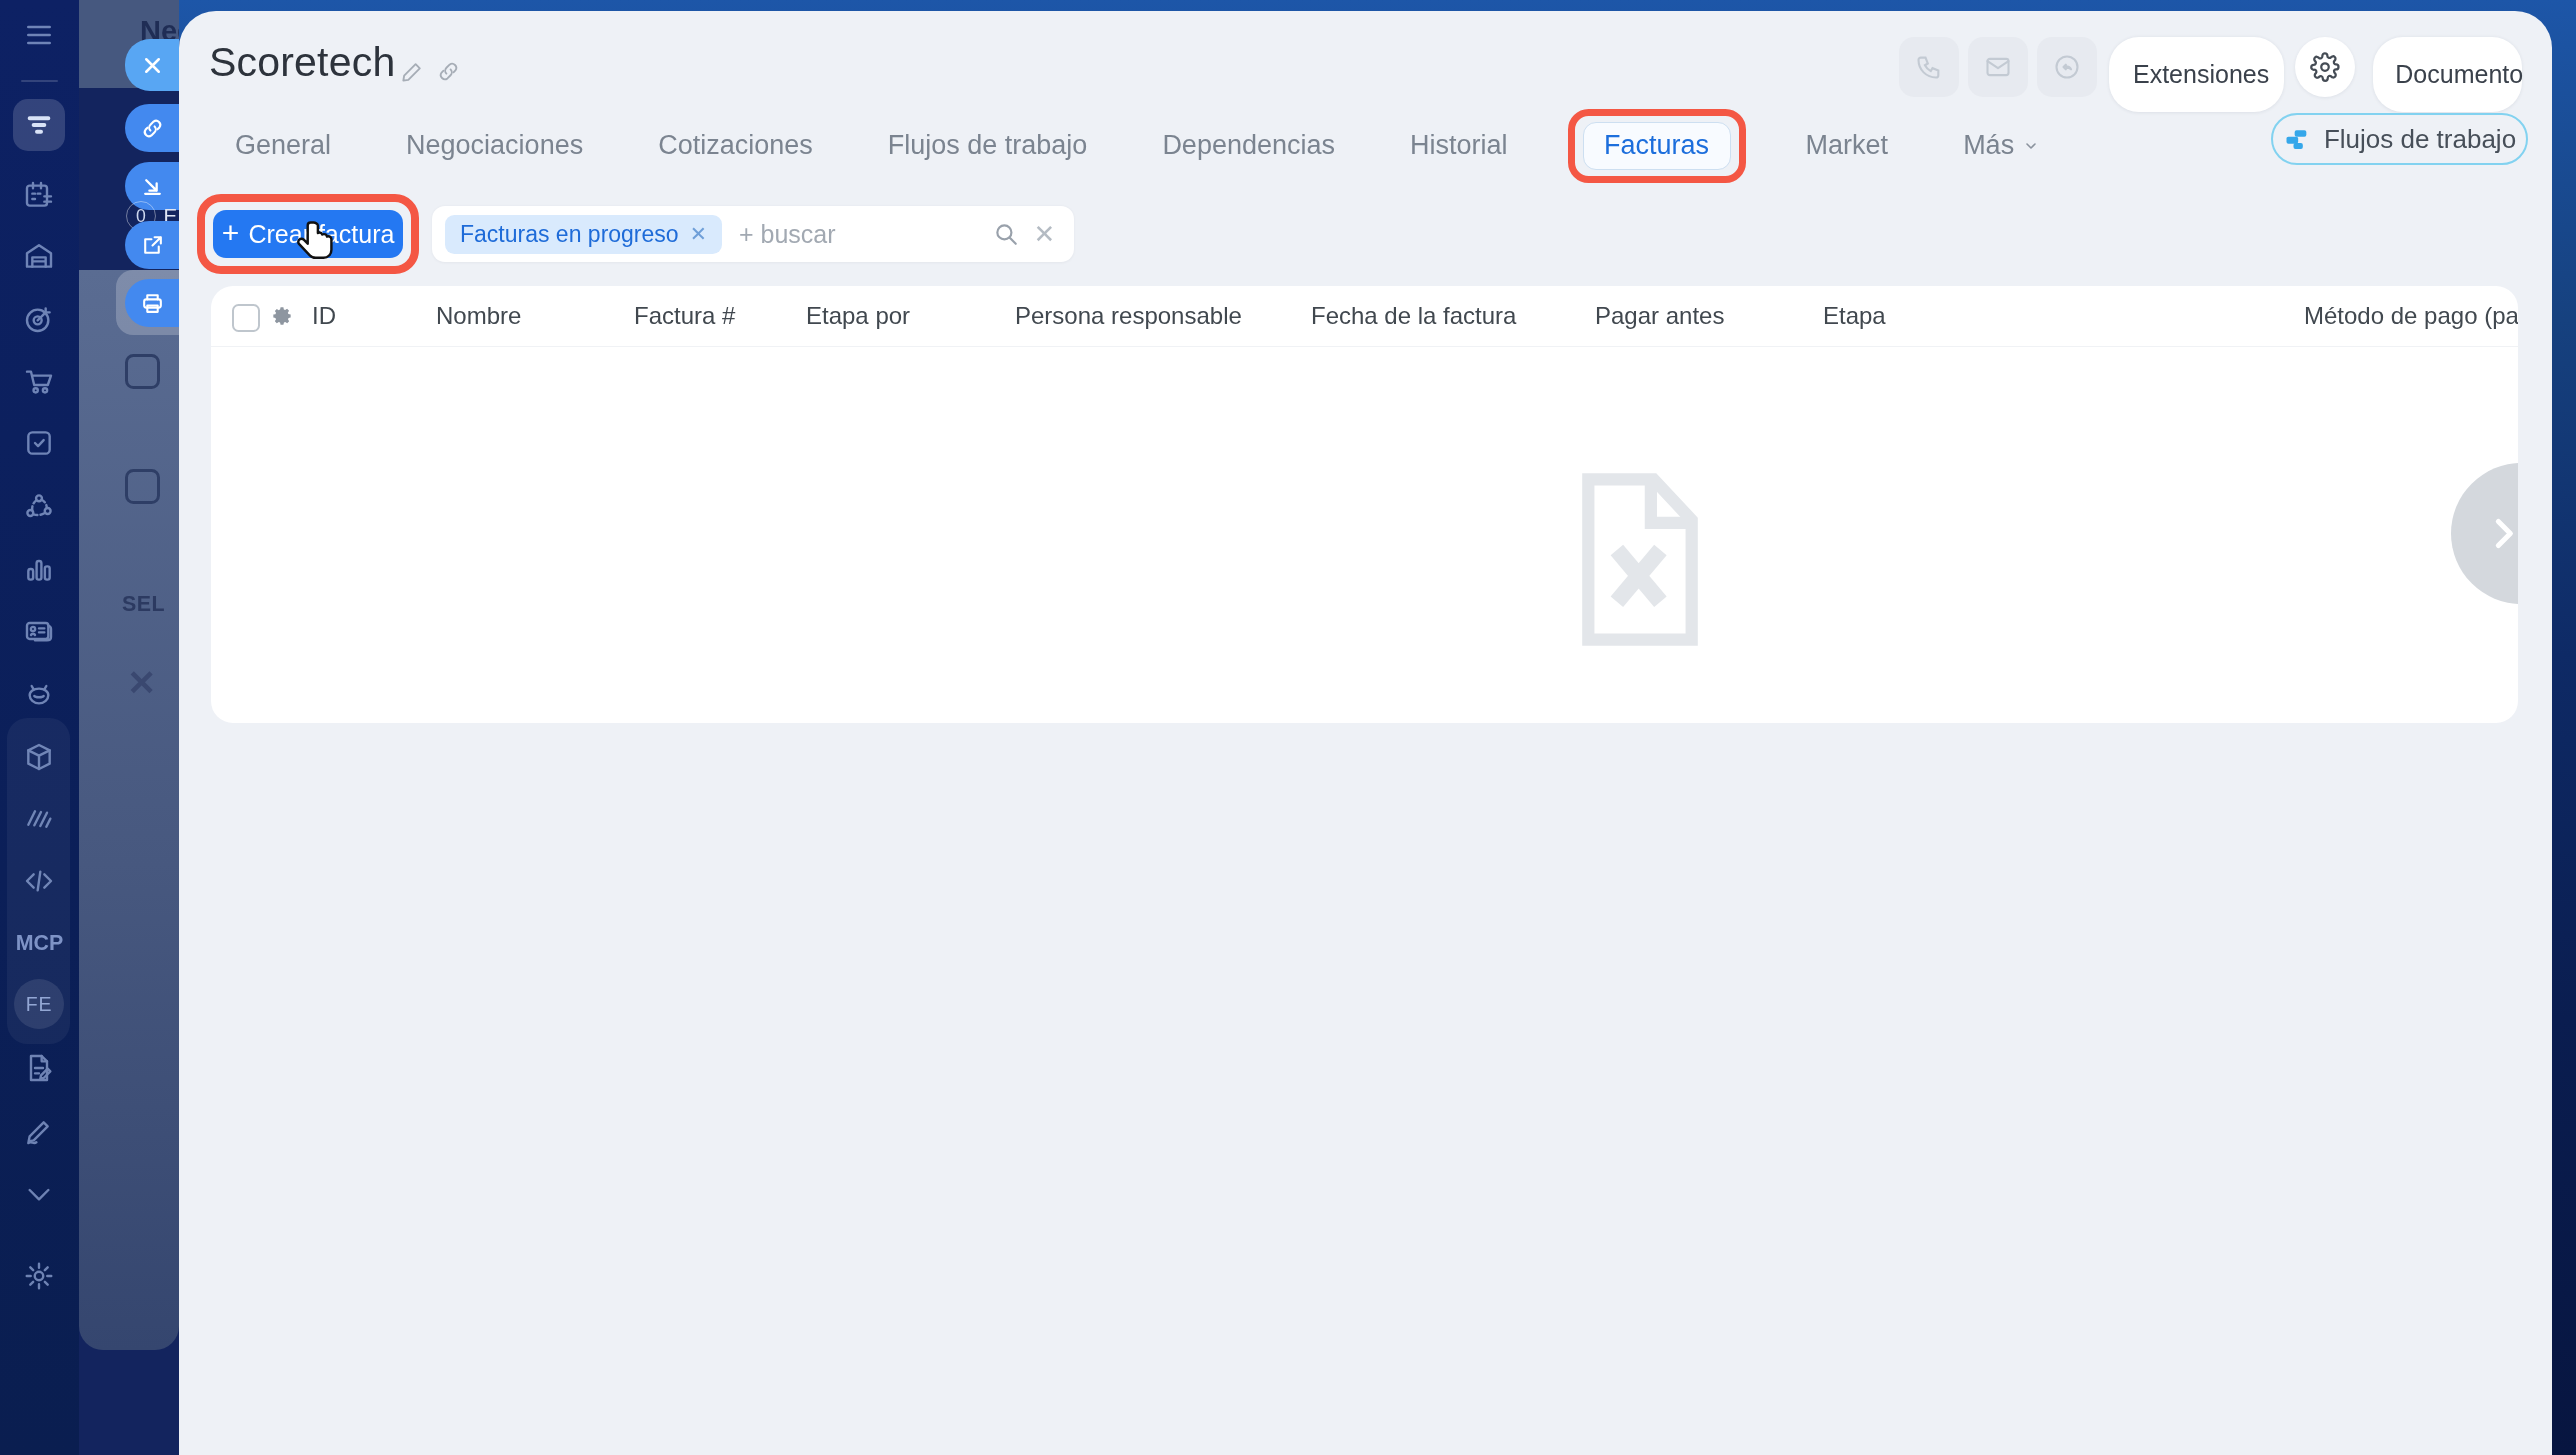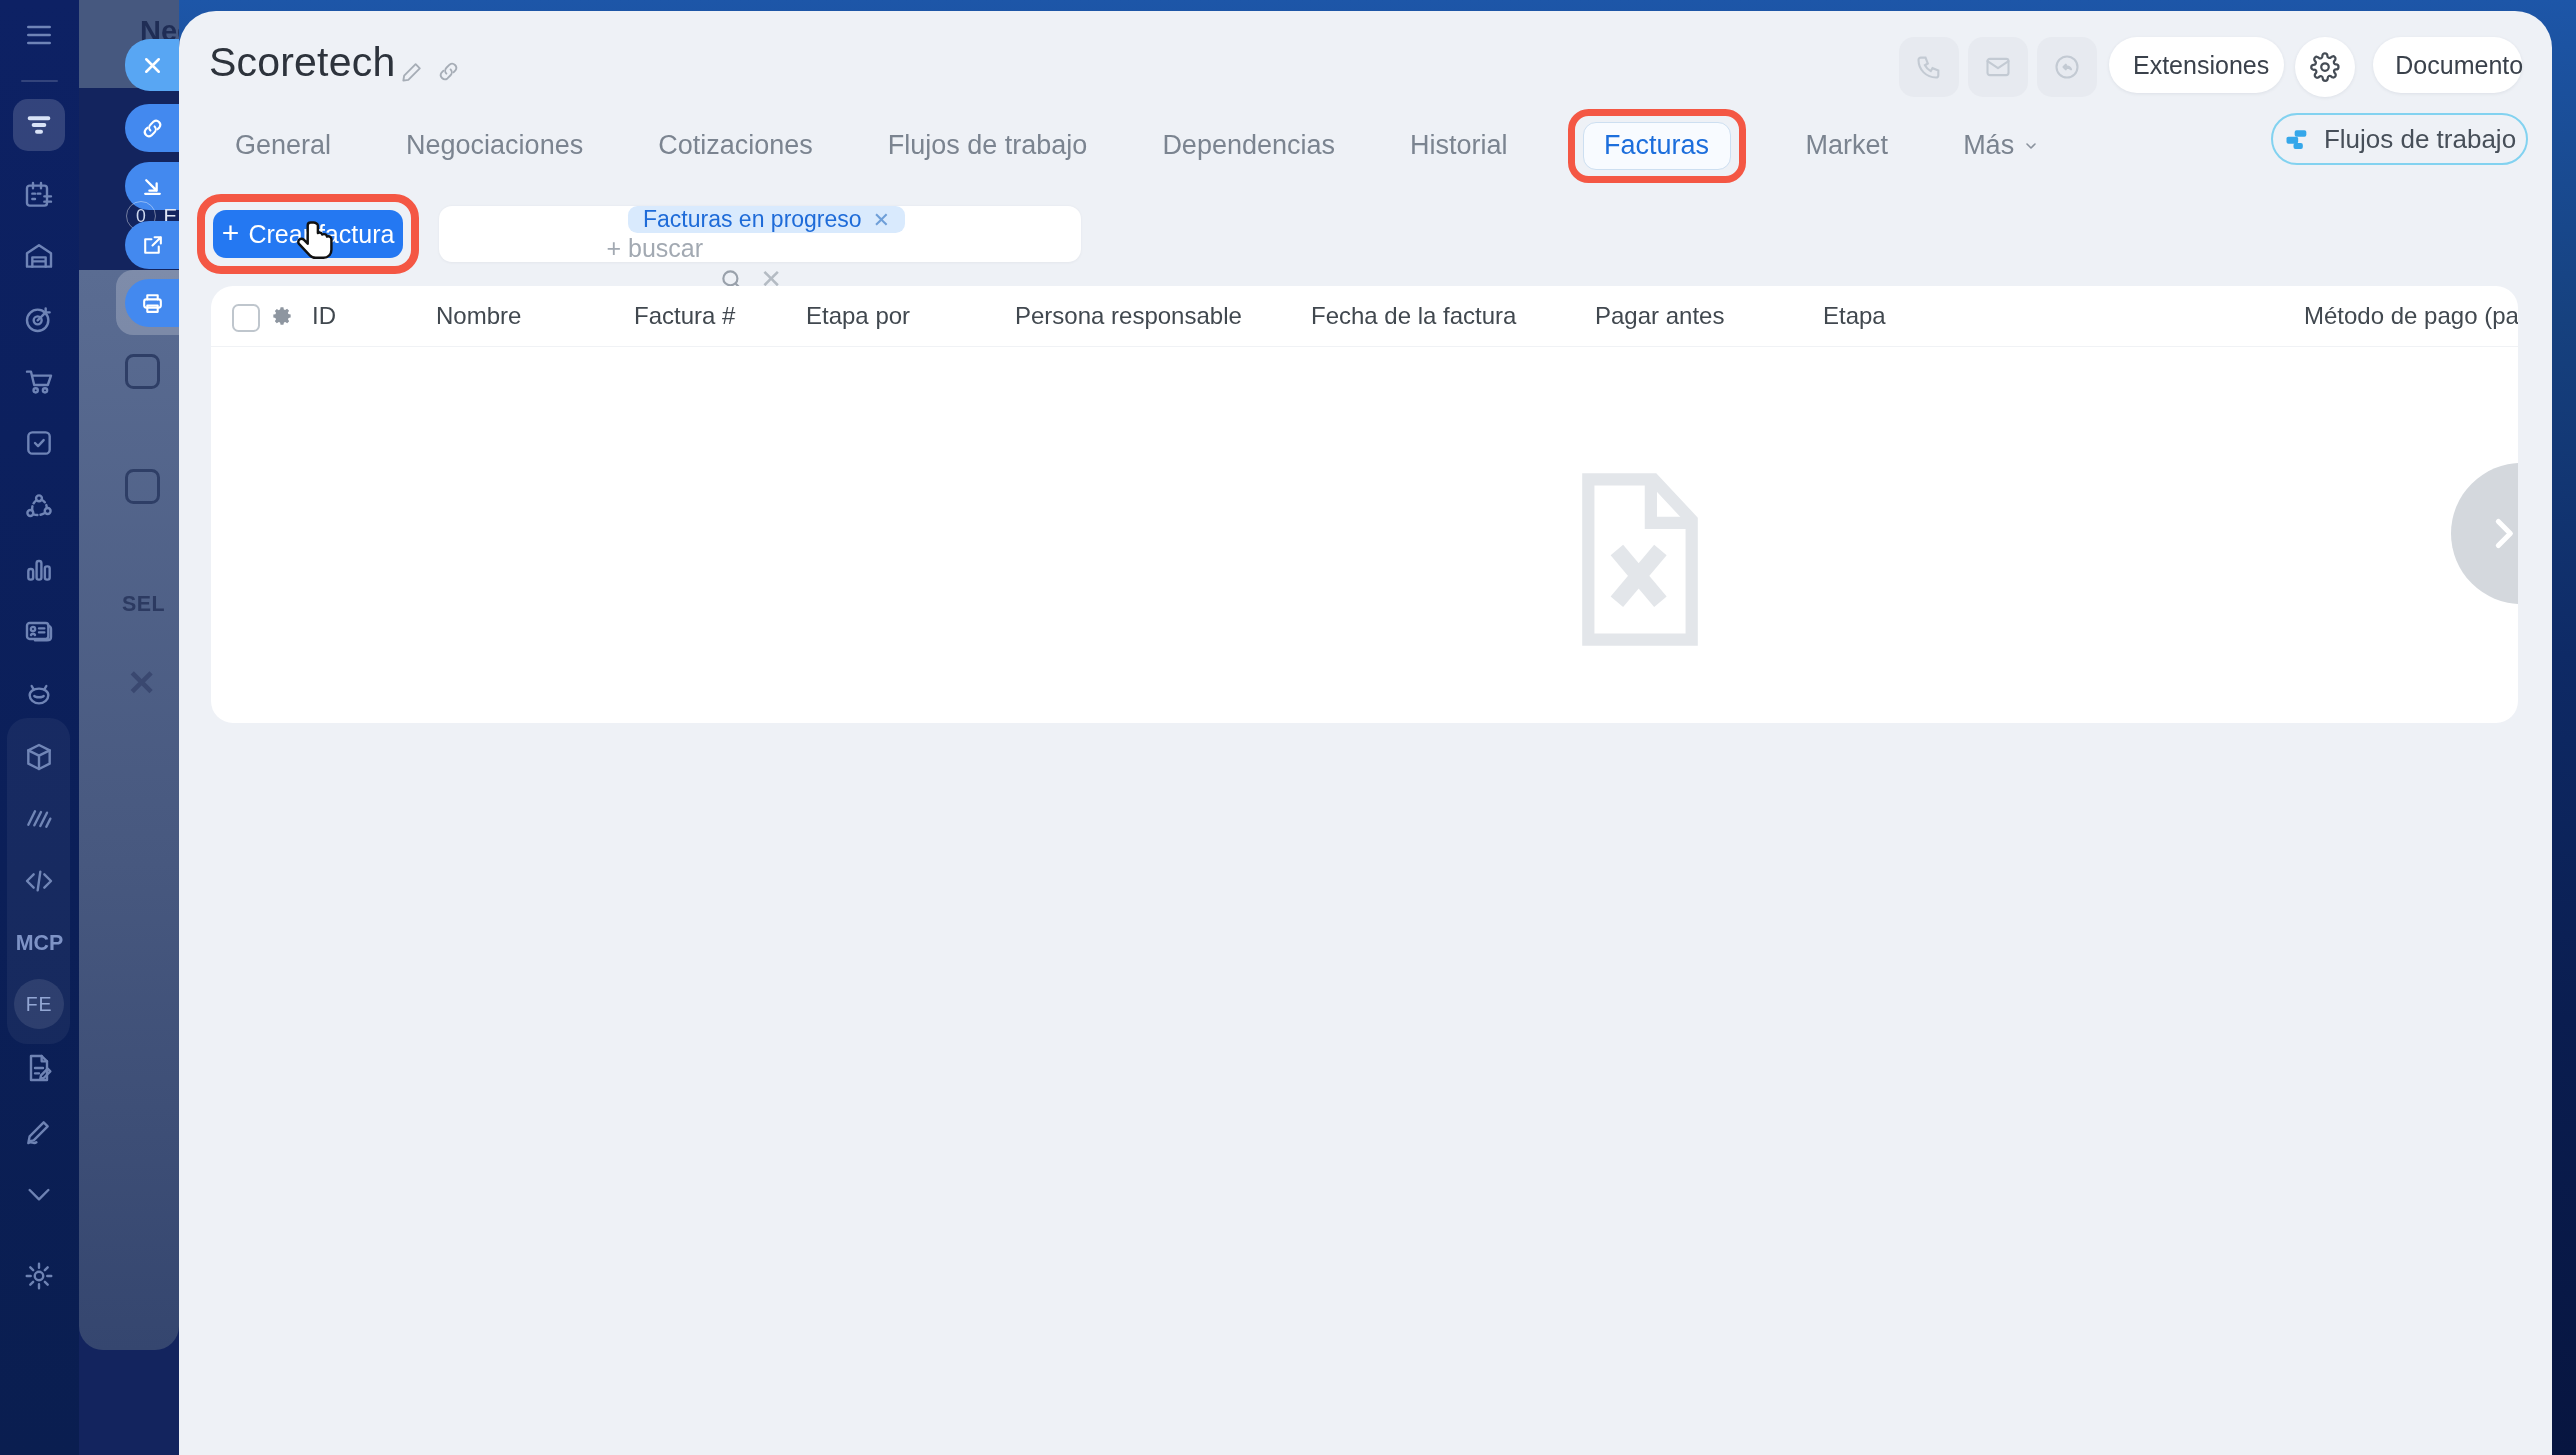--- a/index.html
+++ b/index.html
@@ -36,21 +36,21 @@
   .usel{position:absolute;left:43px;top:592px;font-size:21.4px;font-weight:bold;color:#2c3a61;letter-spacing:0.5px;}
   .ux{position:absolute;left:48px;top:663px;font-size:35px;font-weight:bold;color:#3a4870;}
   
   .modal{left:179px;top:11.2px;width:2373px;height:1444px;background:#eef1f6;border-radius:37px 37px 0 0;}
   .title{position:absolute;left:30px;top:28px;font-size:41px;color:#2d333c;font-weight:500;letter-spacing:0.2px;}
   .title-ic{position:absolute;top:48px;color:#a6adb6;}
   .title-ic svg{width:25px;height:25px;}
   
   .dis-sq{position:absolute;top:26px;width:60px;height:60px;border-radius:15px;background:#e7eaf0;display:flex;align-items:center;justify-content:center;color:#c3cad3;}
   .dis-sq svg{width:28px;height:28px;}
-  .pillbtn{position:absolute;top:26px;height:56px;background:#fff;border-radius:30px;display:flex;align-items:center;
+  .pillbtn{position:absolute;top:26px;height:75px;background:#fff;border-radius:30px;display:flex;align-items:center;
     box-shadow:0 0.9px 3.7px rgba(30,40,60,.08);font-size:25px;color:#3a414b;}
   .gear-circle{position:absolute;top:26px;left:2116px;width:60px;height:60px;border-radius:50%;background:#fff;
     box-shadow:0 0.9px 3.7px rgba(30,40,60,.08);display:flex;align-items:center;justify-content:center;color:#454c55;}
   .gear-circle svg{width:30px;height:30px;}
   .vdiv{width:0.9px;height:28px;background:#e2e5ea;margin:0 15px 0 17px;}
   .chev{width:18.6px;height:18.6px;color:#6a727c;}
   
   .tabs{position:absolute;left:56px;top:112px;display:flex;align-items:center;gap:75px;font-size:27px;color:#7b8490;height:45px;}
   .tab{white-space:nowrap;display:flex;align-items:center;gap:9.3px;}
   .tab-active-wrap{position:relative;}
@@ -59,22 +59,22 @@
   .anno-tab{left:-15px;top:-13px;right:-15px;bottom:-13px;border-width:7.4px;border-radius:20.5px;}
   .wf-pill{position:absolute;left:2092px;top:102px;width:253px;height:48px;border:2.3px solid #82d2f0;border-radius:26px;
     display:flex;align-items:center;justify-content:center;gap:13px;font-size:26px;color:#474f59;}
   .wf-ic{width:28px;height:28px;}
   
   .create-btn{position:absolute;left:34px;top:199px;width:190px;height:48px;background:#2478f2;border-radius:13px;
     display:flex;align-items:center;justify-content:center;gap:9.3px;color:#fff;font-size:25px;}
   .create-wrap{position:absolute;left:34px;top:199px;width:190px;height:48px;}
   .anno-btn{left:-16px;top:-16px;right:-16px;bottom:-16px;}
   .plus{font-size:30px;font-weight:300;line-height:0;margin-top:-1.9px;}
-  .filterbar{position:absolute;left:260px;top:195px;width:642px;height:56px;background:#fff;border-radius:13px;
-    box-shadow:0 0.9px 2.8px rgba(30,40,60,.05);display:flex;align-items:center;flex-direction:column;}
+  .filterbar{position:absolute;left:253px;top:195px;width:642px;height:56px;background:#fff;border-radius:13px;
+    box-shadow:0 0.9px 2.8px rgba(30,40,60,.05);display:flex;align-items:center;}
   .chip{margin-left:13px;height:39px;background:#d9eafd;border-radius:9.3px;display:flex;align-items:center;gap:11.2px;
     padding:0 15px;font-size:23px;color:#1e6bd8;white-space:nowrap;}
   .chip-x{color:#6f9fd8;font-size:20.5px;}
   .search-in{flex:1;border:none;outline:none;background:transparent;font-size:25px;color:#3a414b;margin-left:15px;
     font-family:"Liberation Sans",sans-serif;min-width:37px;}
   .search-in::placeholder{color:#a2a9b2;}
   .fb-icons{display:flex;align-items:center;gap:15px;margin-right:18.6px;color:#99a1ab;}
   .fb-icons svg{width:26px;height:26px;}
   .fb-x{color:#b4bbc3;font-size:26px;}
   

